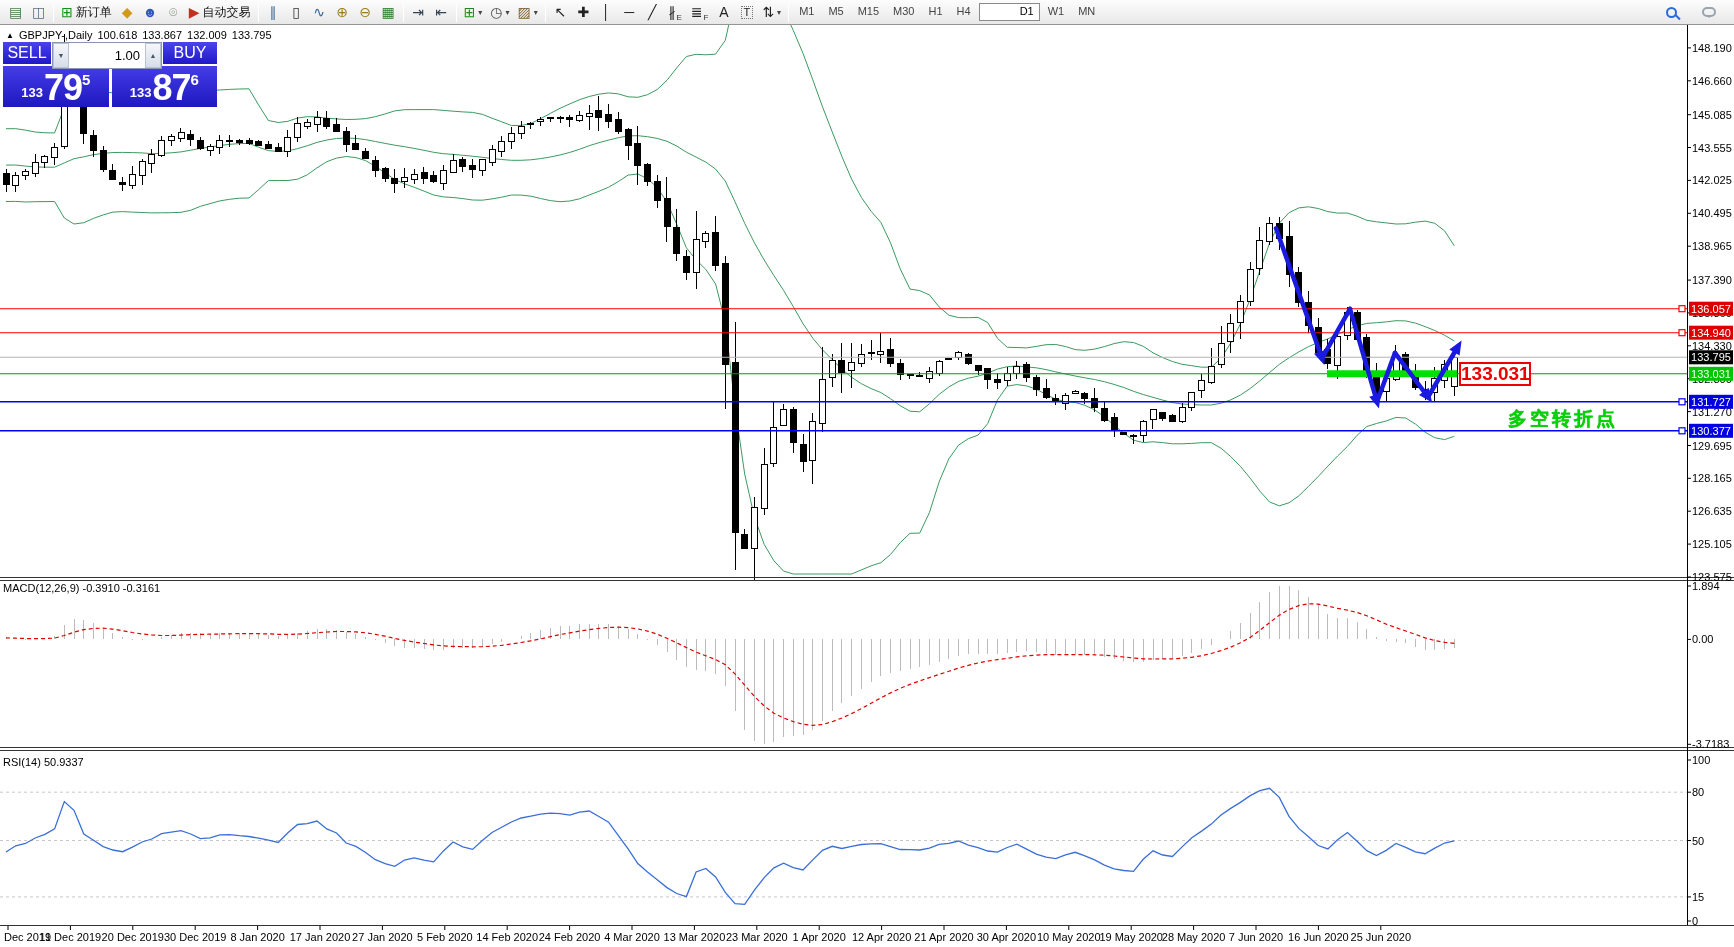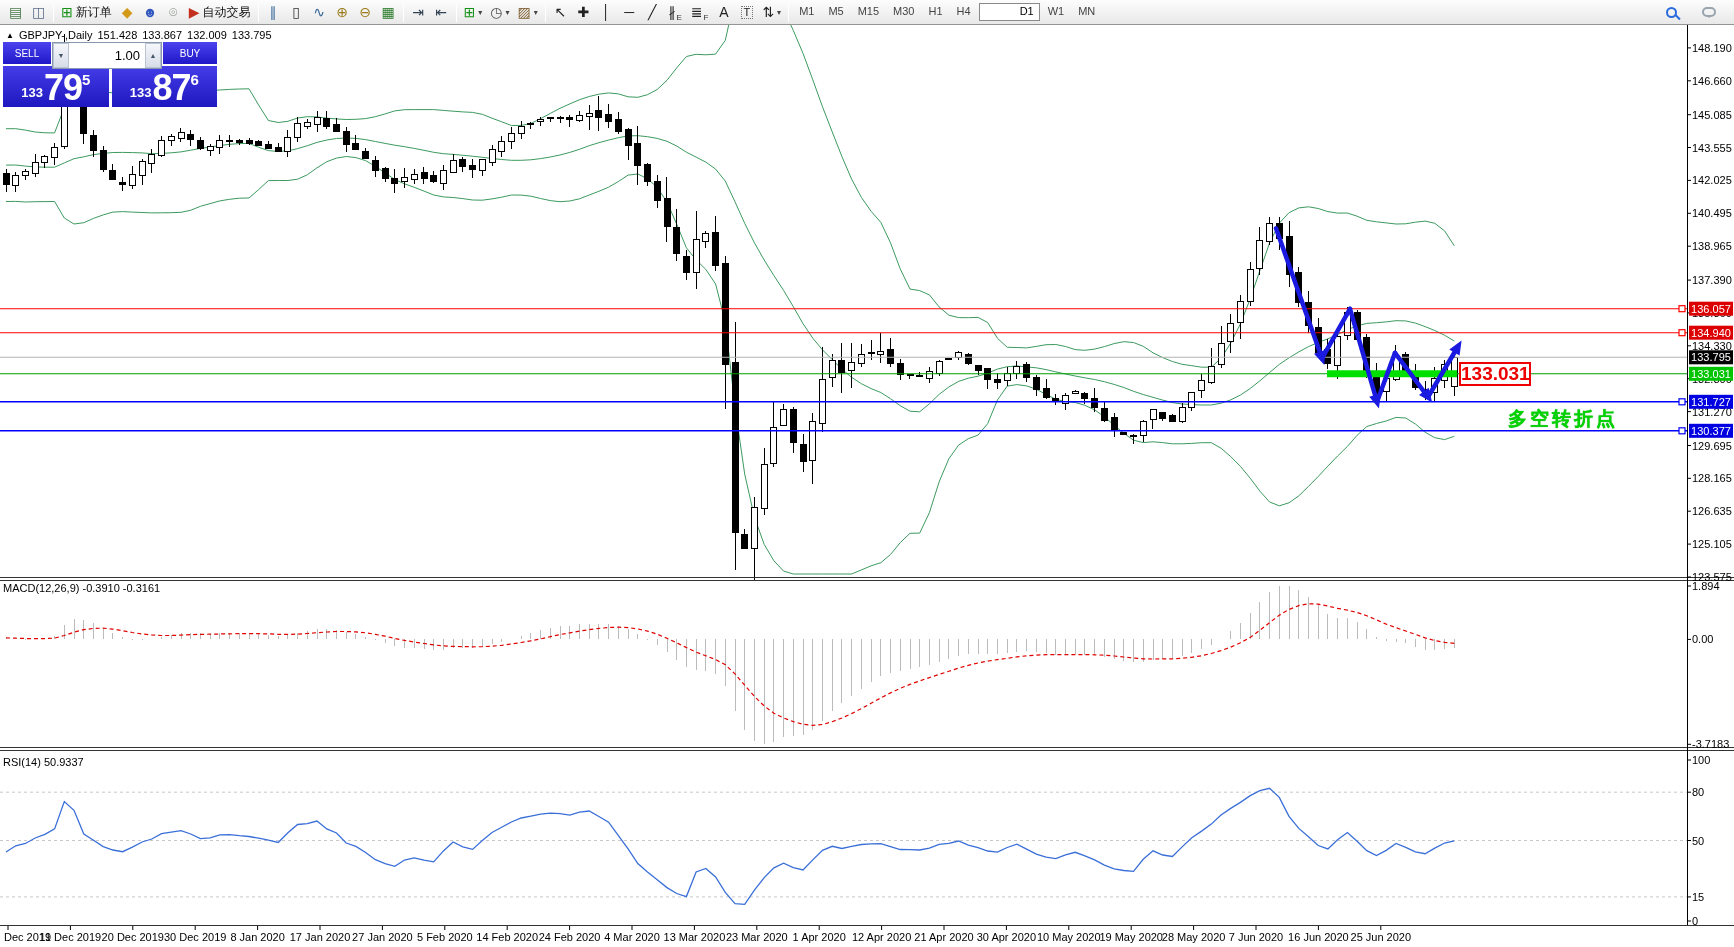--- a/index.html
+++ b/index.html
@@ -39,21 +39,21 @@
   .chart-area svg { position:absolute; top:0; left:0; }
   .overlay { position:absolute; z-index:10; }
   .hdr { left:6px; top:4px; font-size:11px; color:#000; display:flex; gap:5px; align-items:center; }
   .hdr .tri { font-size:8px; }
   .macd-lbl { left:3px; top:557px; font-size:11px; color:#000; }
   .rsi-lbl { left:3px; top:731px; font-size:11px; color:#000; }
   
   .ocp { left:3px; top:17px; width:214px; z-index:20; }
   .ocp-row1 { display:flex; height:24px; align-items:flex-start; }
   .sell-btn,.buy-btn {
-    height:24px; background:linear-gradient(#4a43ee,#2018c8); color:#fff; font-size:10px;
+    height:24px; background:linear-gradient(#4a43ee,#2018c8); color:#fff; font-size:16px;
     display:flex; align-items:center; justify-content:center; border-bottom:2px solid #fff; cursor:pointer;
   }
   .sell-btn { width:48px; } .buy-btn { width:54px; }
   .vol-wrap { display:flex; height:27px; margin:0 1px; border:1px solid #8898b0; background:#fff; position:relative; z-index:21; }
   .spin { width:16px; background:linear-gradient(#f5f7fb,#d7dde8); color:#456; font-size:7px;
     display:flex; align-items:center; justify-content:center; border:1px solid #b9c3d2; cursor:pointer; }
   .vol-val { width:76px; font-size:13px; color:#000; display:flex; align-items:center;
     justify-content:flex-end; padding-right:5px; }
   .ocp-row2 { display:flex; gap:3px; height:41px;text-align:right; }
   .px-box { flex:1; background:linear-gradient(#443de8,#1f18c0); color:#fff; display:flex;
@@ -670,21 +670,21 @@
         <line x1="1318.4" y1="901" x2="1318.4" y2="905" stroke="#000"></line>
         <text x="1318.4" y="916" font-size="11" fill="#000" text-anchor="middle" font-family="Liberation Sans, sans-serif">16 Jun 2020</text>
         <line x1="1380.8" y1="901" x2="1380.8" y2="905" stroke="#000"></line>
         <text x="1380.8" y="916" font-size="11" fill="#000" text-anchor="middle" font-family="Liberation Sans, sans-serif">25 Jun 2020</text>
       </g>
     </svg>
 
   <div class="overlay hdr">
     <span class="tri">▲</span>
     <span>GBPJPY-,Daily</span>
-    <span>151.428</span>
+    <span>100.618</span>
     <span>133.867</span>
     <span>132.009</span>
     <span>133.795</span>
   </div>
 
   <div class="overlay ocp">
     <div class="ocp-row1">
       <div class="sell-btn">SELL</div>
       <div class="vol-wrap">
         <div class="spin">▼</div>

